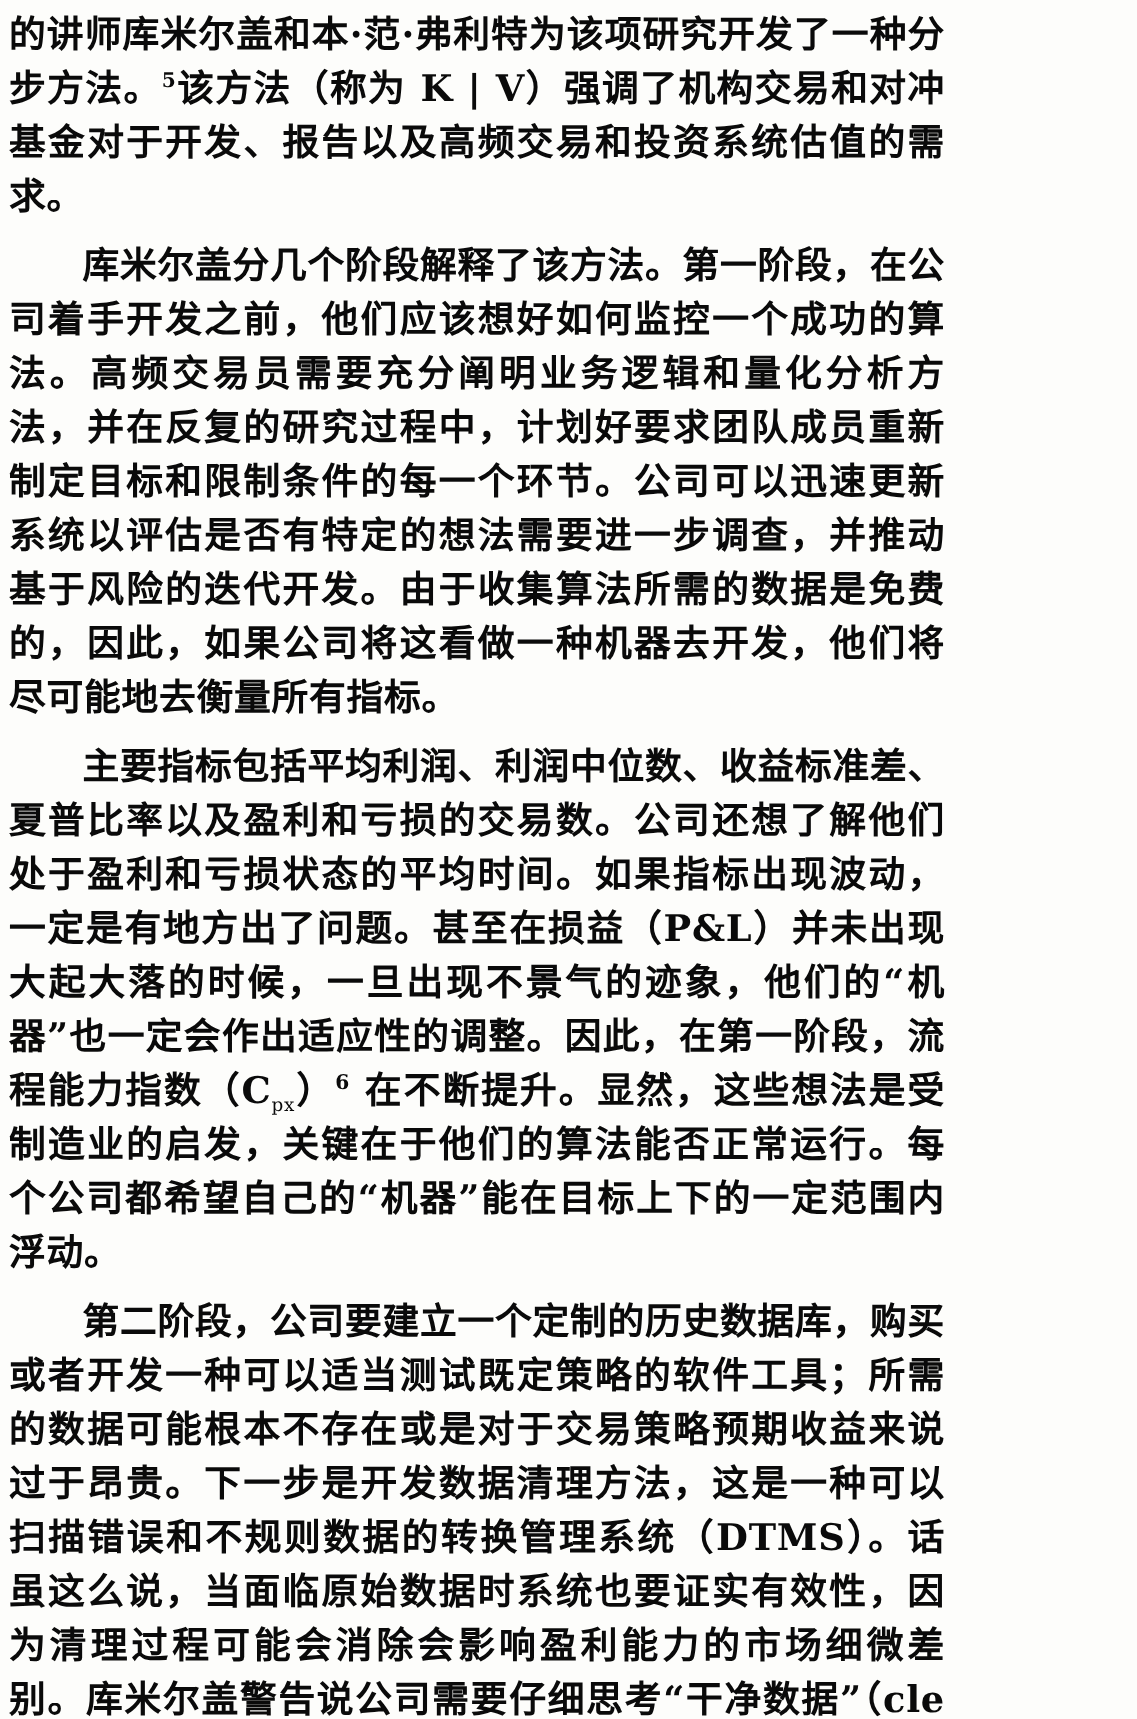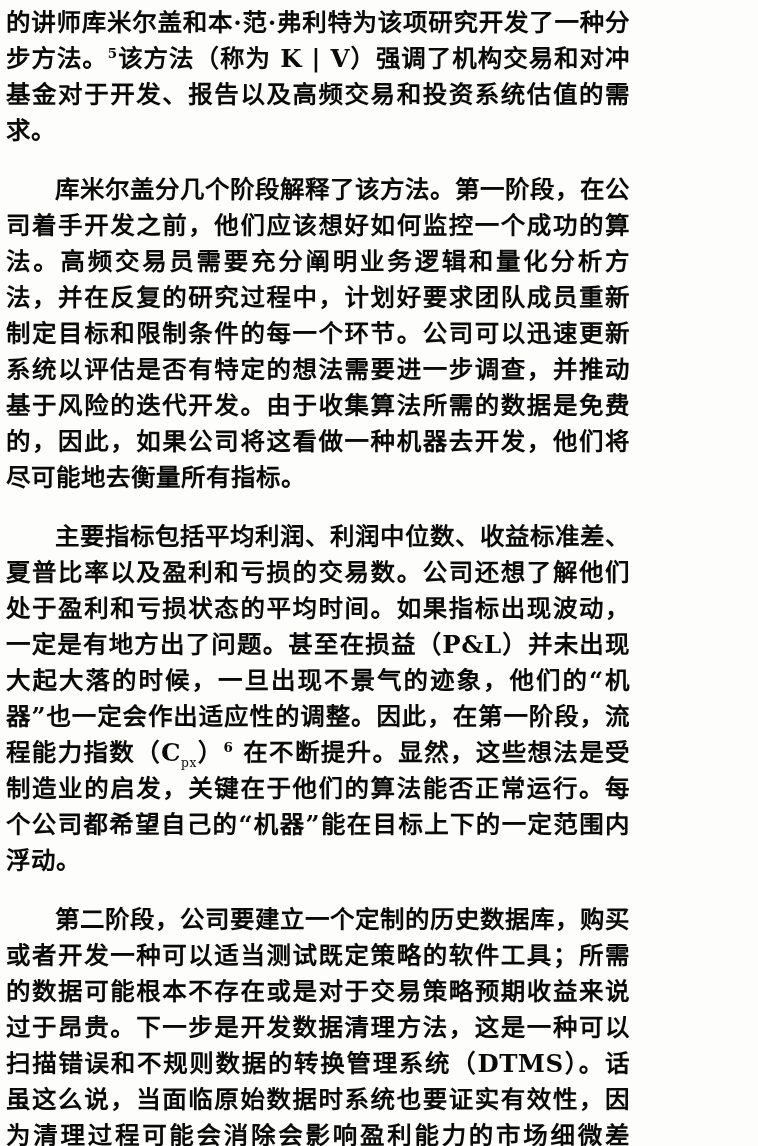--- a/index.html
+++ b/index.html
@@ -25,21 +25,21 @@
     margin: 0;
     font-size: 24.5px;
     line-height: 36px;
     font-weight: 700;
     letter-spacing: 0.5px;
     text-align: justify;
     text-justify: inter-character;
     word-break: break-all;
   }
   p.para + p.para {
-    margin-top: 23px;
+    margin-top: 10px;
   }
   p.para.indent {
     text-indent: 2em;
   }
   sup.fn {
     font-size: 0.55em;
     font-weight: 700;
     vertical-align: super;
     line-height: 0;
   }

